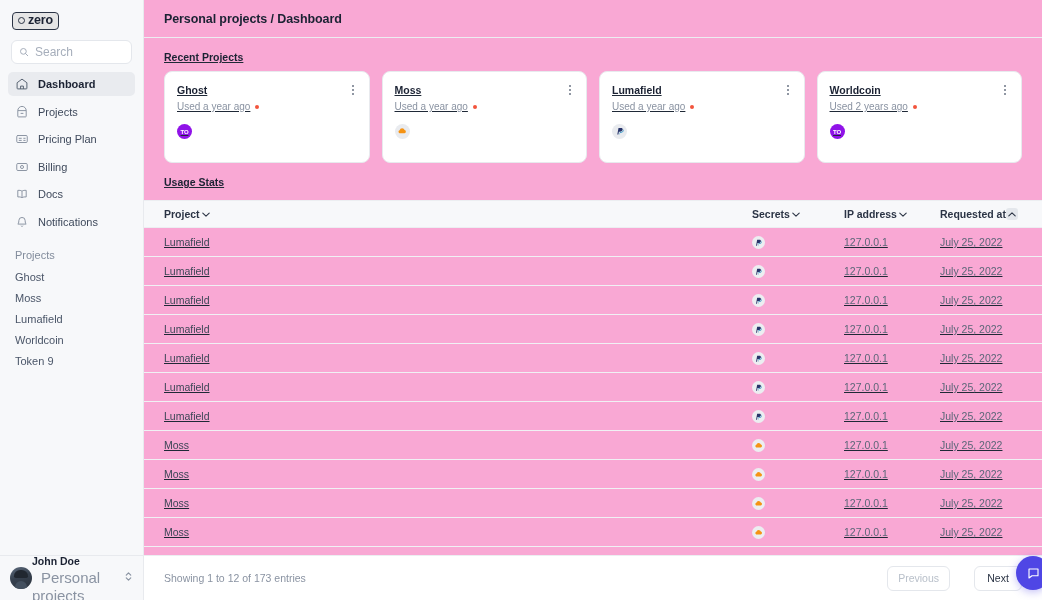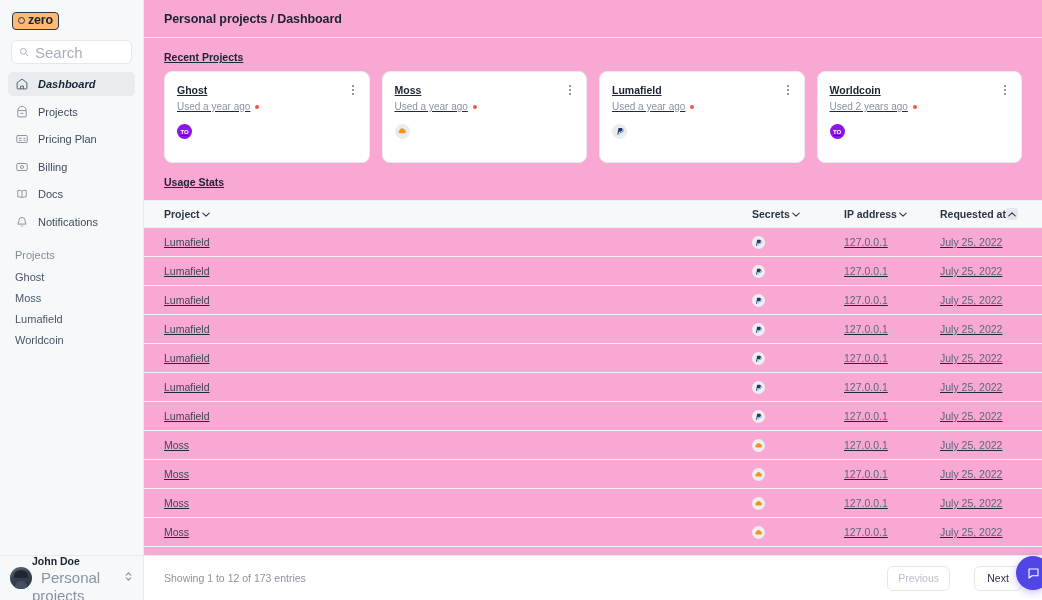--- a/index.html
+++ b/index.html
@@ -35,21 +35,21 @@
   .brand {
     padding: 10px 12px 4px 12px;
   }
   .brand-box {
     display: inline-flex;
     align-items: center;
     gap: 3px;
     border: 1.6px solid #2b3445;
     border-radius: 4px;
     padding: 1px 5px 2px 5px;
-    background: #fdba74;
+    background: #e5e5e5;
   }
   .brand-ring {
     width: 7px; height: 7px;
     border: 1.6px solid #2b3445;
     border-radius: 50%;
     display: block;
   }
   .brand-word {
     font-size: 12.5px;
     font-weight: 700;
@@ -68,21 +68,21 @@
     border: 1px solid #e4e7ec;
     border-radius: 6px;
     padding: 0 7px;
   }
   .search-box svg { flex: 0 0 auto; }
   .search-input {
     border: none;
     outline: none;
     background: transparent;
     font-family: "Liberation Sans", sans-serif;
-    font-size: 15px;
+    font-size: 12px;
     color: #5b6678;
     width: 100%;
     padding: 0;
   }
   .search-input::placeholder { color: #a6aebb; }
 
   .nav { padding: 0 8px; }
   .nav-item {
     display: flex;
     align-items: center;
@@ -92,21 +92,20 @@
     border-radius: 5px;
     margin-bottom: 3.5px;
     cursor: pointer;
     color: #3f4a5c;
     font-size: 11px;
   }
   .nav-item.active {
     background: #e9ebef;
     color: #1b2233;
     font-weight: 600;
-    font-style: italic;
   }
   .nav-ico { width: 14px; height: 14px; display: block; flex: 0 0 14px; }
 
   .section-title {
     font-size: 11px;
     color: #828c9c;
     padding: 12px 15px 6px 15px;
     font-weight: 400;
   }
   .proj-item {
@@ -435,20 +434,21 @@
         <span>Notifications</span>
       </div>
     </nav>
 
     <div class="section-title">Projects</div>
     <div>
       <div class="proj-item">Ghost</div>
       <div class="proj-item">Moss</div>
       <div class="proj-item">Lumafield</div>
       <div class="proj-item">Worldcoin</div>
+      <div class="proj-item">Token 9</div>
     </div>
 
     <div class="user-bar">
       <span class="avatar"></span>
       <span class="user-meta">
         <span class="user-name">John Doe</span><br>
         <span class="user-sub">Personal projects</span>
       </span>
       <span>
         <svg width="9" height="13" viewBox="0 0 10 14" fill="none" stroke="#8a93a2" stroke-width="1.3" stroke-linecap="round" stroke-linejoin="round">

